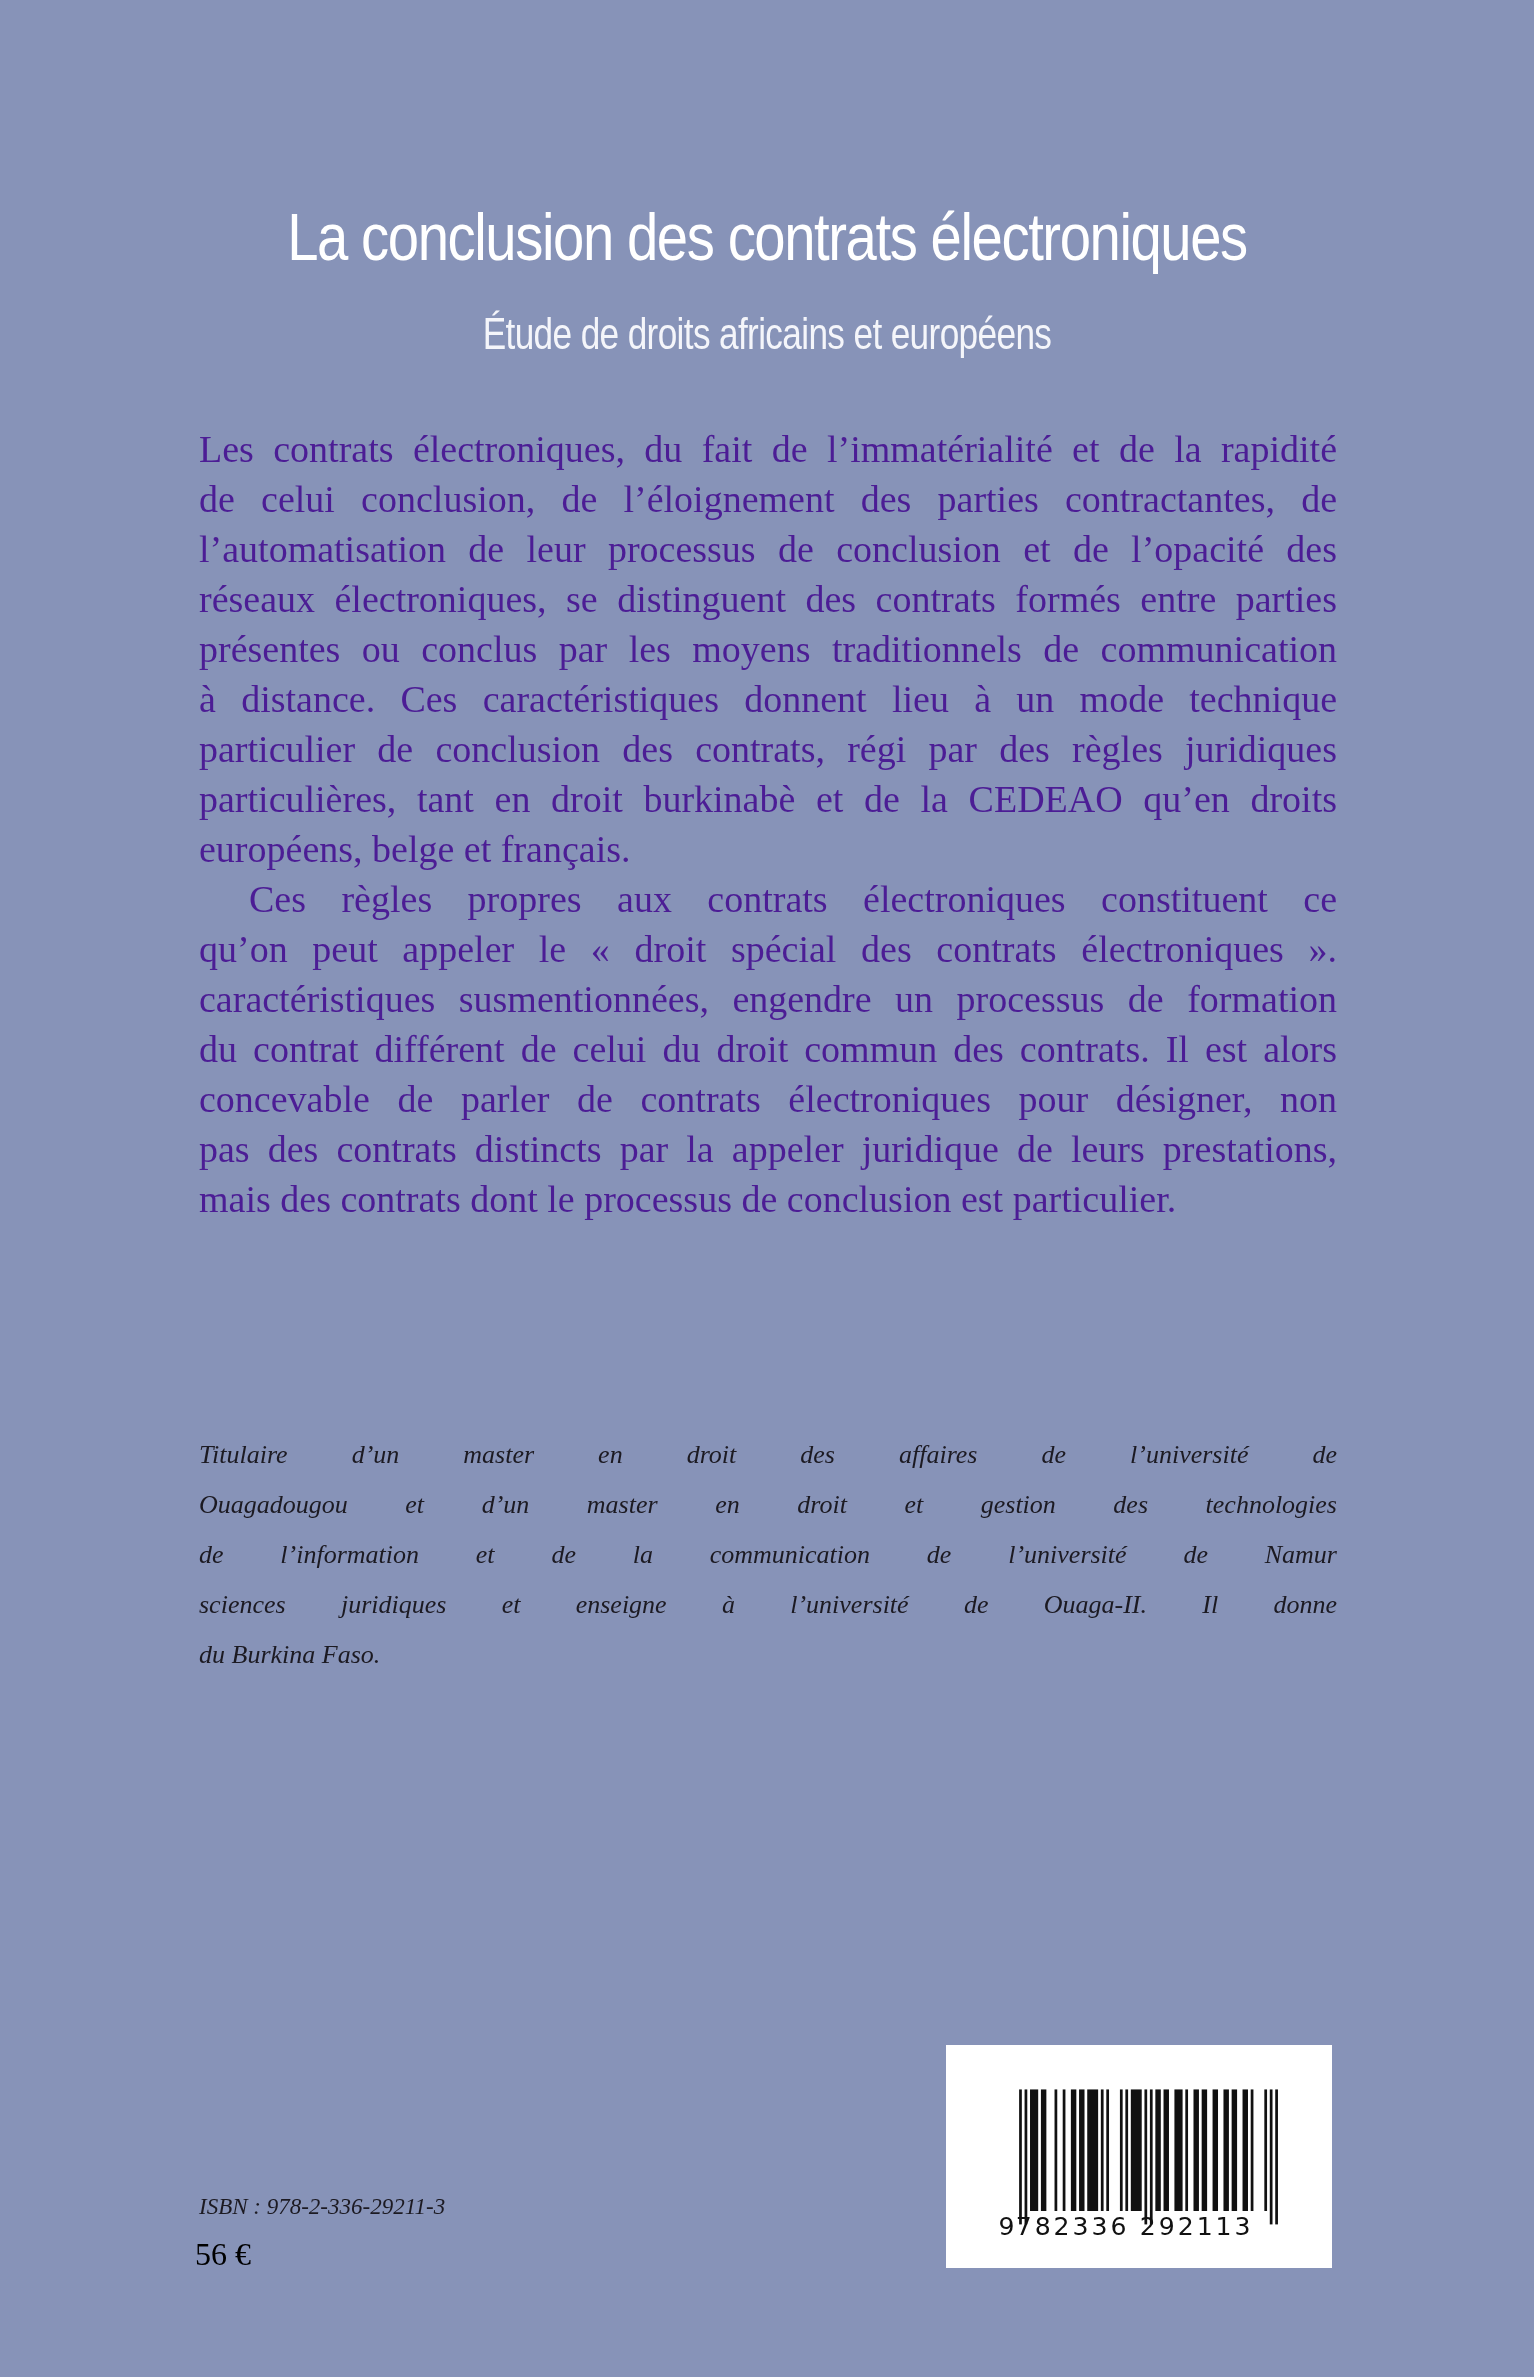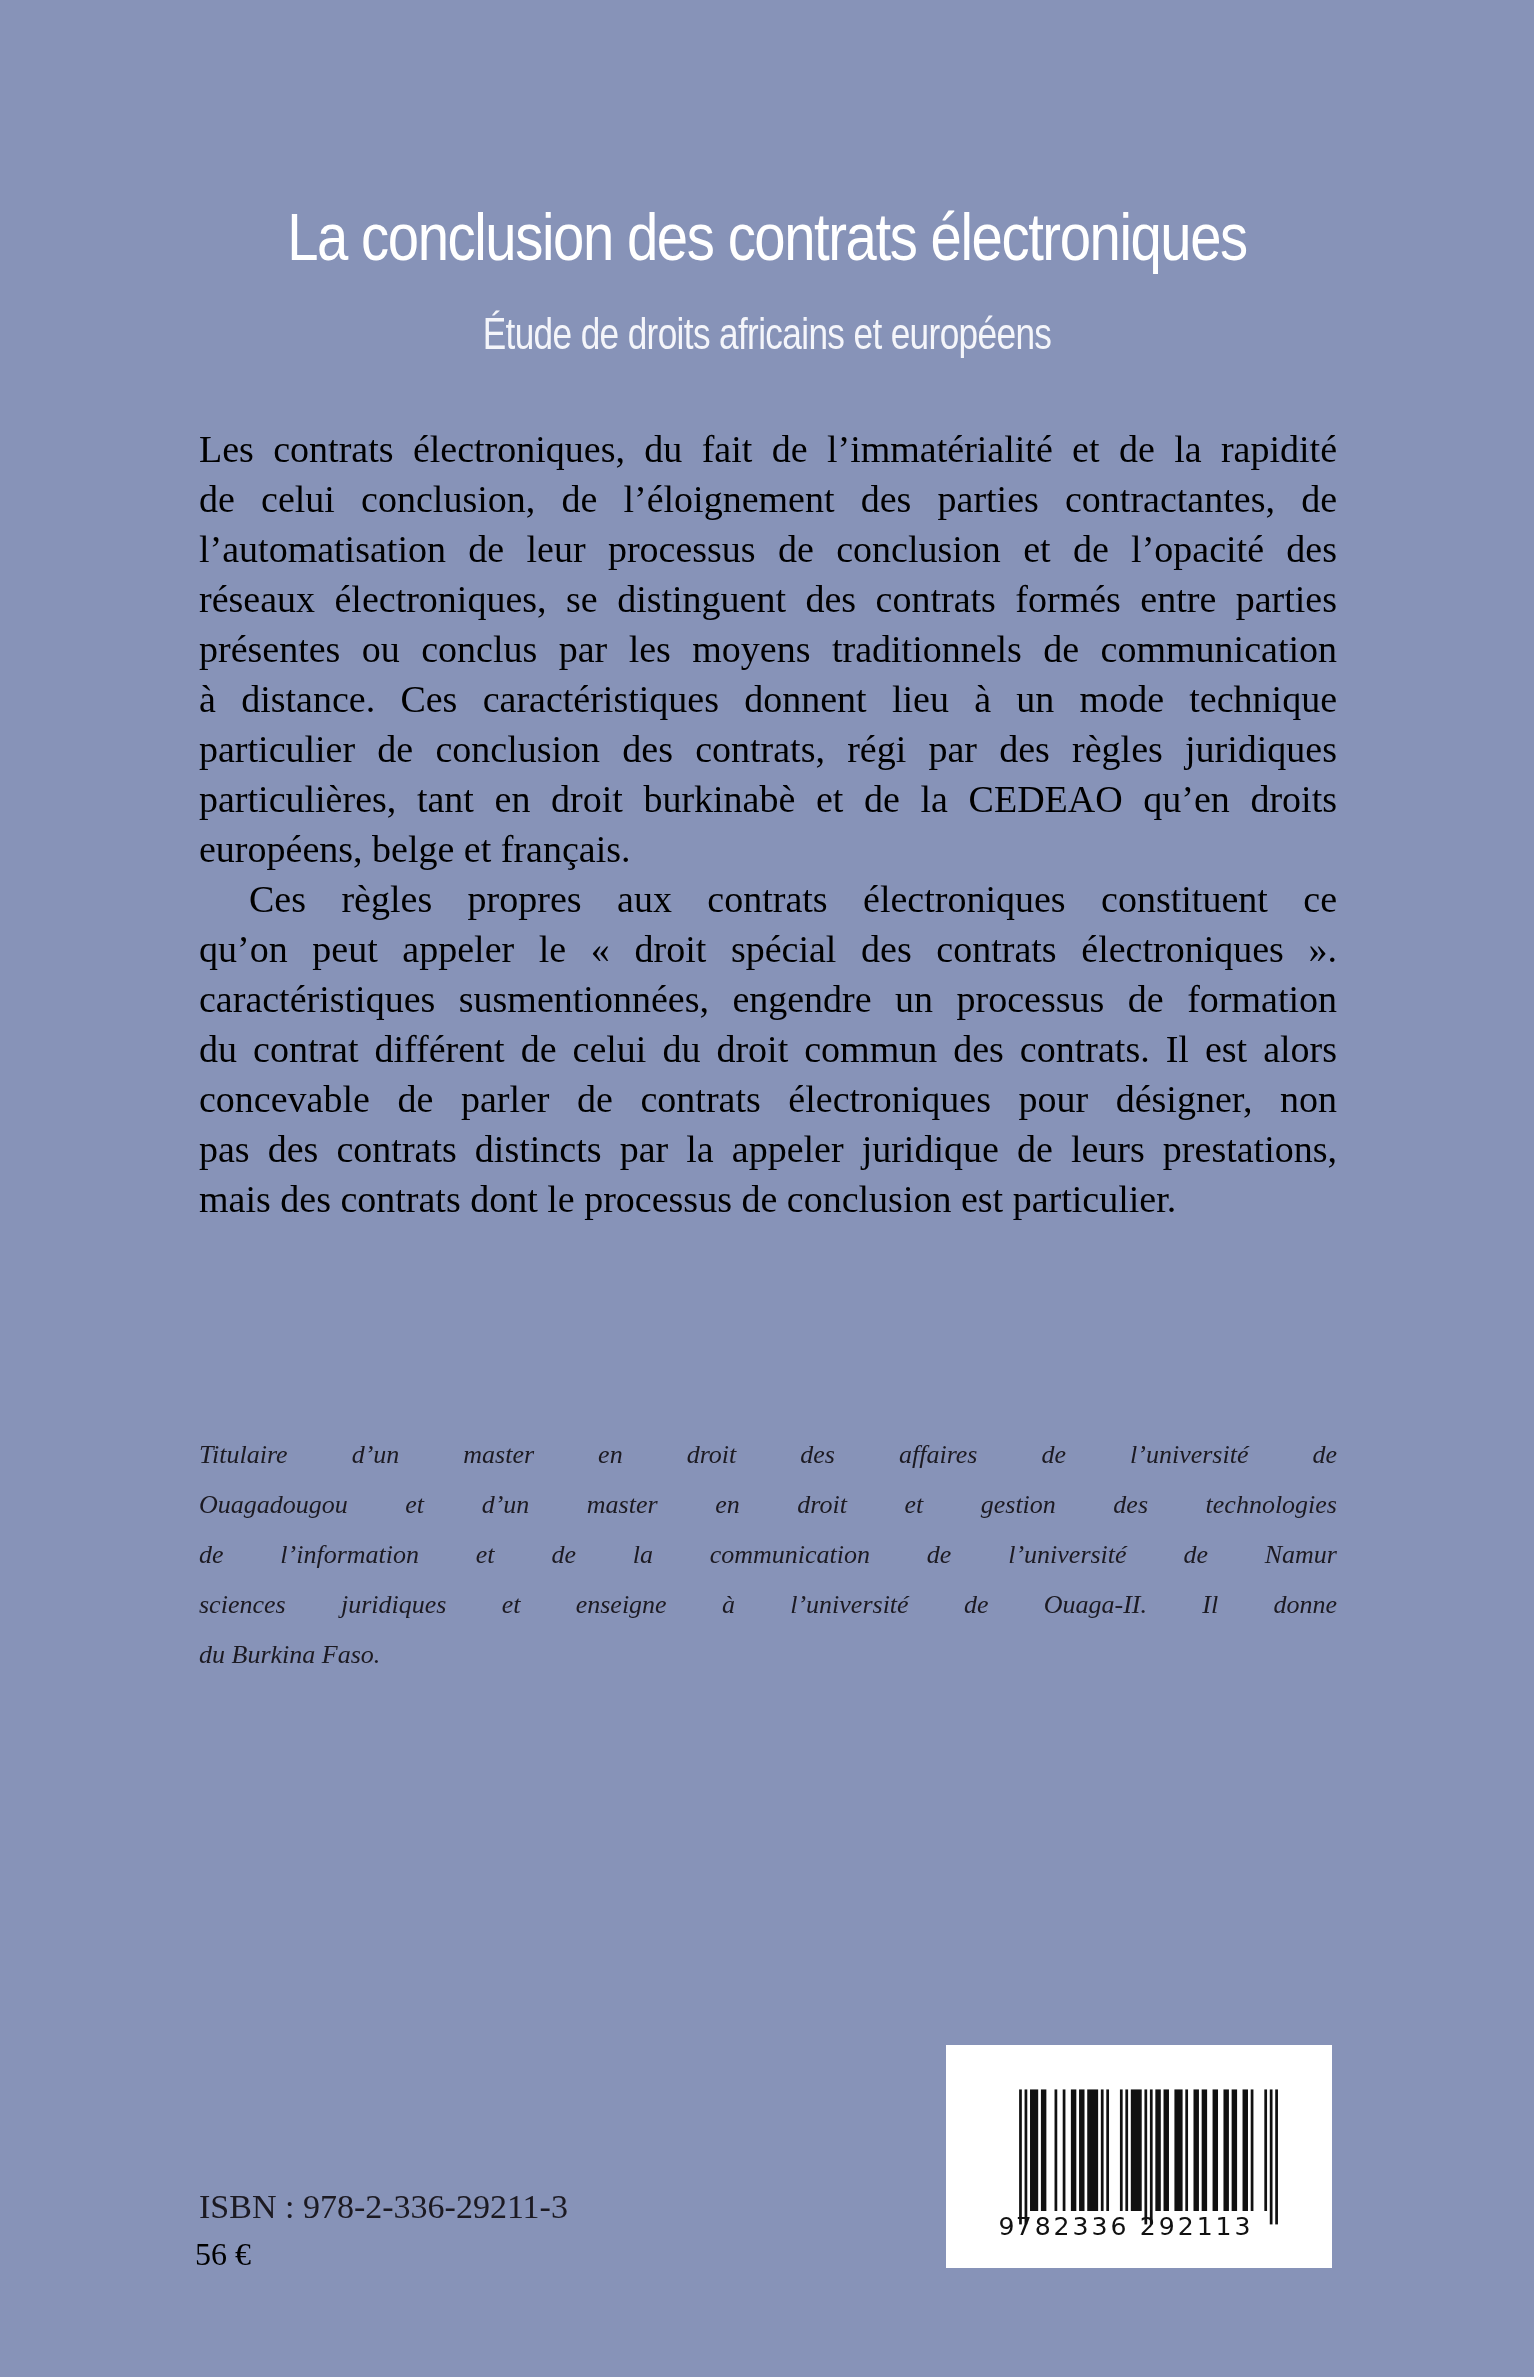--- a/index.html
+++ b/index.html
@@ -46,21 +46,21 @@
   }
 
   .body-block {
     position: absolute;
     left: 199px;
     top: 424px;
     width: 1138px;
     font-family: "Liberation Serif", serif;
     font-size: 38px;
     line-height: 50px;
-    color: #000000;
+    color: #4c1d95;
   }
   .body-line {
     display: block;
     white-space: nowrap;
     text-align: justify;
     text-align-last: justify;
     height: 50px;
   }
   .body-line.last { text-align-last: left; }
   .body-line.indent { padding-left: 50px; }
@@ -84,24 +84,25 @@
     height: 50px;
   }
   .bio-line.last { text-align-last: left; }
   .bio-name { font-weight: bold; }
 
   .isbn {
     position: absolute;
     left: 199px;
     top: 2190px;
     font-family: "Liberation Serif", serif;
-    font-size: 34px;
+    font-size: 23px;
     line-height: 34px;
     color: #1c1a22;
     white-space: nowrap;
+    font-style: italic;
   }
   .price {
     position: absolute;
     left: 195px;
     top: 2236px;
     font-family: "Liberation Serif", serif;
     font-size: 32px;
     line-height: 37px;
     color: #000000;
     white-space: nowrap;

